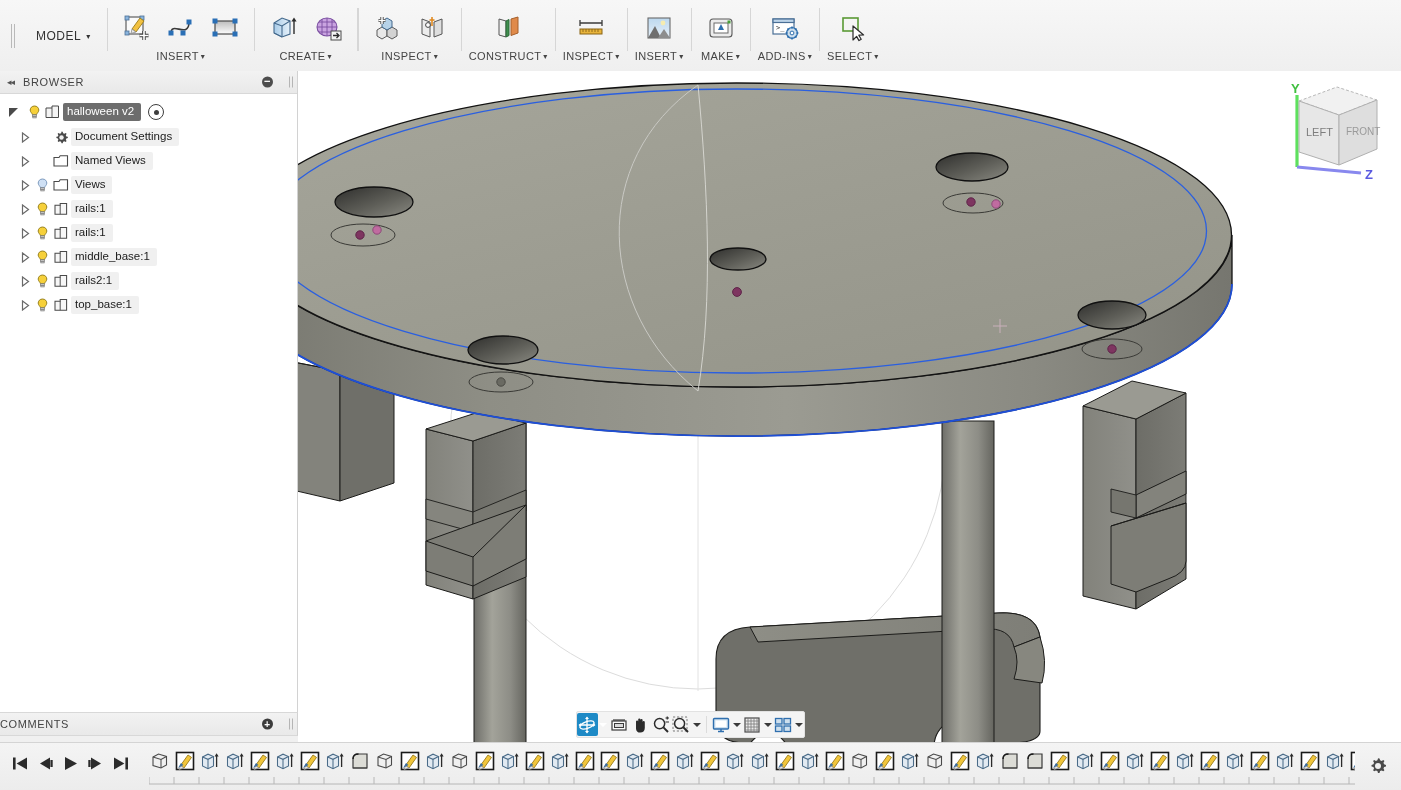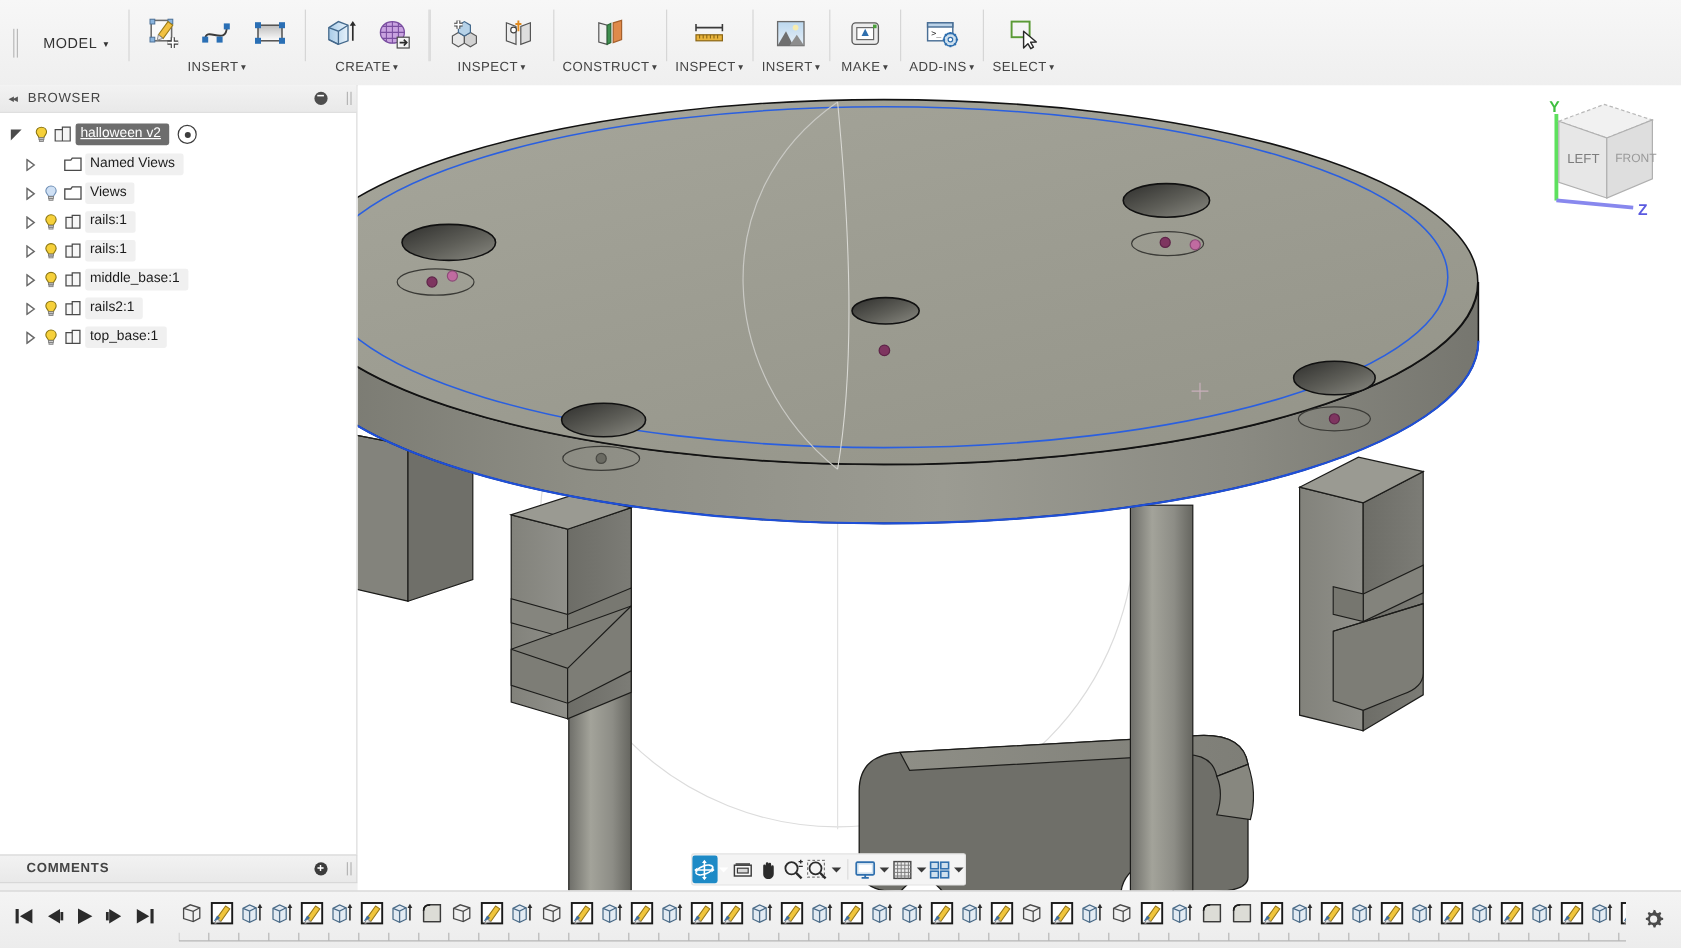--- a/index.html
+++ b/index.html
@@ -45,33 +45,33 @@
      line-height:9px;text-align:center;font-weight:bold;}
   .panel-head .grip{position:absolute;right:7px;top:50%;transform:translateY(-50%);
      width:1px;height:11px;background:#b5b5b5;box-shadow:3px 0 0 #b5b5b5;}
 
   .tree{padding-top:5px;font-size:11.5px;color:#1b1b1b;}
   .tnode{display:flex;align-items:center;height:24px;}
   .tw{width:18px;display:flex;align-items:center;justify-content:center;}
   .bulb{width:17px;display:flex;align-items:center;justify-content:center;}
   .ticon{width:20px;display:flex;align-items:center;justify-content:center;}
   .tlabel{padding:2px 7px 3px 4px;border-radius:2px;background:#f0f0f0;line-height:13px;}
-  .tnode.root .tlabel{background:#6d6d6d;color:#fff;text-decoration:underline;}
+  .tnode.root .tlabel{background:#6d6d6d;color:#fff;}
   .tnode.root{height:26px;}
   .dotbtn{width:14px;height:14px;border-radius:50%;border:1.4px solid #3d3d3d;margin-left:7px;
       display:flex;align-items:center;justify-content:center;}
   .dotbtn i{width:5px;height:5px;border-radius:50%;background:#3d3d3d;display:block;}
 
   .comments{
     position:absolute;left:0;top:712px;width:297px;height:22px;
     background:linear-gradient(#f2f2f2,#e9e9e9);border-top:1px solid #d8d8d8;
     border-bottom:1px solid #d8d8d8;border-right:1px solid #d2d2d2;
     display:flex;align-items:center;font-size:11px;color:#444;letter-spacing:.6px;position:relative;
   }
-  .comments span.lbl{margin-left:22px;font-weight:bold;}
+  .comments span.lbl{}
 
   
   .canvas{
     position:absolute;left:298px;top:71px;width:1103px;height:671px;
     background:#ffffff;overflow:hidden;
   }
   .canvas svg{position:absolute;left:0;top:0;}
 
   
   .viewcube{position:absolute;right:6px;top:2px;width:118px;height:112px;}
@@ -363,20 +363,36 @@
             <path d="M7 3 L7 12.5" stroke="#4a4a4a" stroke-width=".9"></path>
           </svg>
         </div>
         <div class="tlabel">halloween v2</div>
         <div class="dotbtn">
             <i></i>
           </div>
       </div>
 
       <div id="tree-children">
+          <div class="tnode">
+            <div style="width: 16px;"></div>
+            <div class="tw">
+              <svg width="9" height="11" viewBox="0 0 9 11">
+                <path d="M1.5 1 L7.5 5.5 L1.5 10 Z" fill="none" stroke="#6a6a6a" stroke-width="1.2"></path>
+              </svg>
+            </div>
+            <div class="bulb"></div>
+            <div class="ticon">
+              <svg width="15" height="15" viewBox="0 0 20 20">
+                <path d="M10 2 l1.6 .3 .6 2 1.6 .66 1.85-1 1.12 1.12 -1 1.85 .66 1.6 2 .6 0 1.6 -2 .6 -.66 1.6 1 1.85 -1.12 1.12 -1.85-1 -1.6 .66 -.6 2 -1.6 0 -.6-2 -1.6-.66 -1.85 1 -1.12-1.12 1-1.85 -.66-1.6 -2-.6 0-1.6 2-.6 .66-1.6 -1-1.85 1.12-1.12 1.85 1 1.6-.66 .6-2 Z" fill="#4a4a4a"></path>
+                <circle cx="10" cy="10" r="3" fill="#f0f0f0"></circle>
+              </svg>
+            </div>
+            <div class="tlabel">Document Settings</div>
+          </div>
           <div class="tnode">
             <div style="width: 16px;"></div>
             <div class="tw">
               <svg width="9" height="11" viewBox="0 0 9 11">
                 <path d="M1.5 1 L7.5 5.5 L1.5 10 Z" fill="none" stroke="#6a6a6a" stroke-width="1.2"></path>
               </svg>
             </div>
             <div class="bulb"></div>
             <div class="ticon">
               <svg width="16" height="14" viewBox="0 0 16 14">

